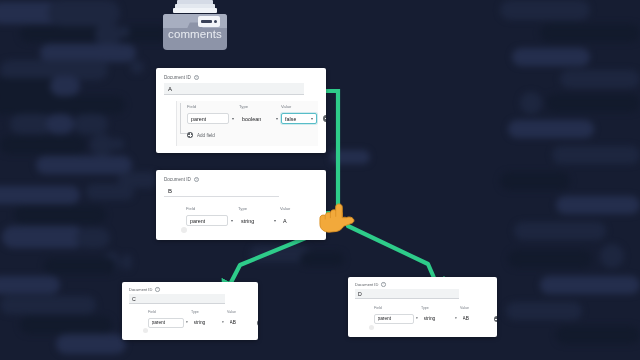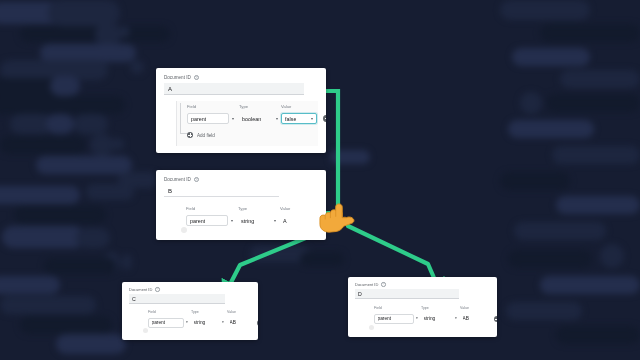--- a/index.html
+++ b/index.html
@@ -344,20 +344,34 @@
     <div class="blob round" style="left:600px;  top:244px; width:24px;  height:24px;"></div>
     <div class="blob dark" style="left:508px;  top:250px; width:84px;  height:18px;"></div>
     <div class="blob light" style="left:540px;  top:276px; width:100px; height:18px;"></div>
     <div class="blob" style="left:506px;  top:302px; width:76px;  height:18px;"></div>
     <div class="blob dark" style="left:556px;  top:326px; width:84px;  height:18px;"></div>
     <div class="blob" style="left:250px;  top:246px; width:60px;  height:16px;"></div>
     <div class="blob dark" style="left:300px;  top:252px; width:44px;  height:14px;"></div>
     <div class="blob light" style="left:330px;  top:150px; width:40px;  height:14px;"></div>
   </div>
 
+  <div id="comments-folder">
+    <div class="tray-papers">
+      <div class="paper p1"></div>
+      <div class="paper p2"></div>
+      <div class="paper p3"></div>
+    </div>
+    <div class="tray-body"></div>
+    <div class="tray-lip"></div>
+    <div class="tray-plate">
+      <div class="tray-plate-bars"></div>
+      <div class="tray-plate-dot"></div>
+    </div>
+    <div id="comments-label">comments</div>
+  </div>
 
   <svg id="arrow-layer" width="640" height="360" viewBox="0 0 640 360">
     <defs>
       <marker id="ah" markerWidth="5" markerHeight="5" refX="3.6" refY="2.5" orient="auto" markerUnits="strokeWidth">
         <path d="M0,0 L0,5 L4.4,2.5 z" fill="#2ecc8a"></path>
       </marker>
     </defs>
 
     <path d="M 338,214 L 338,91 L 252,91" fill="none" stroke="#2ecc8a" stroke-width="4.2" stroke-linecap="butt" stroke-linejoin="miter" marker-end="url(#ah)"></path>
 

